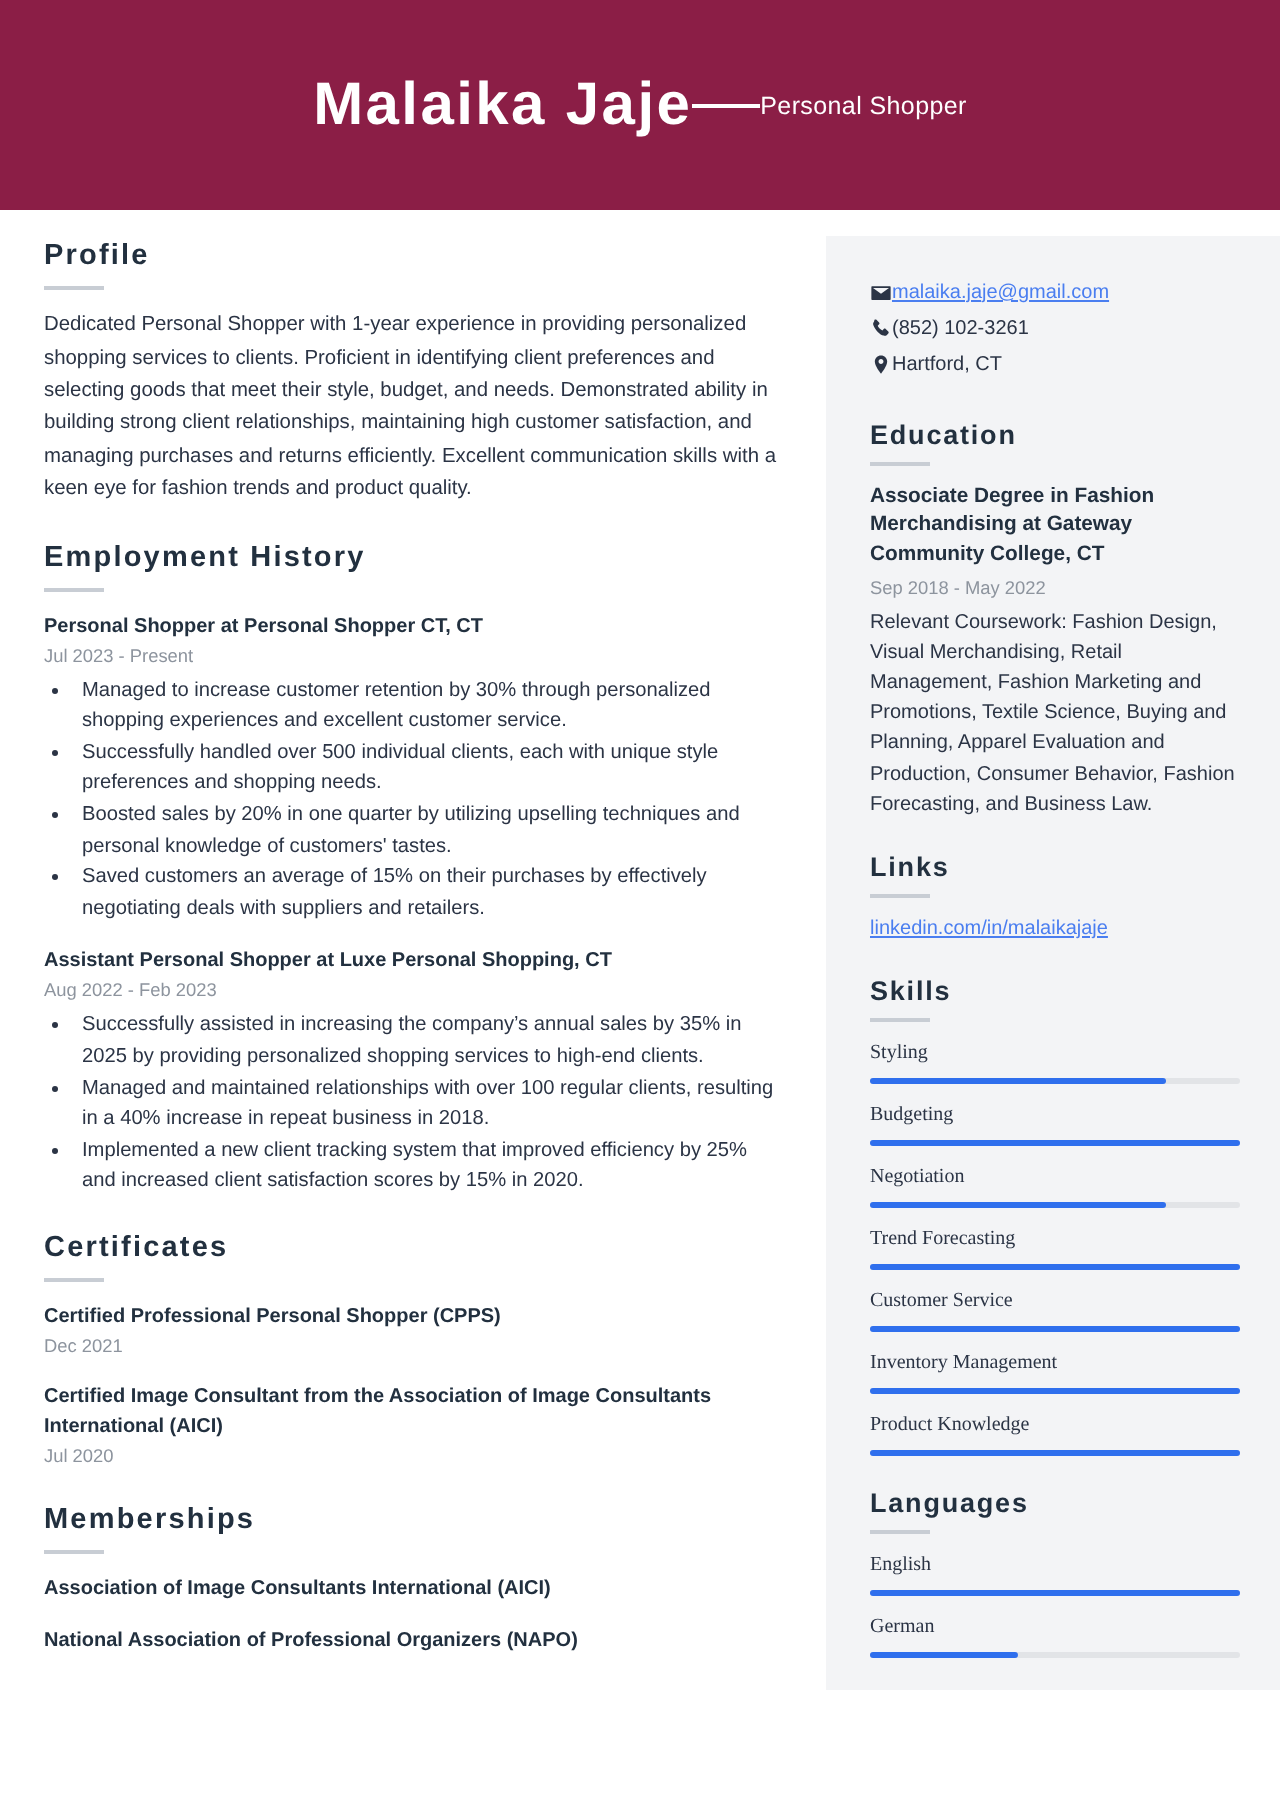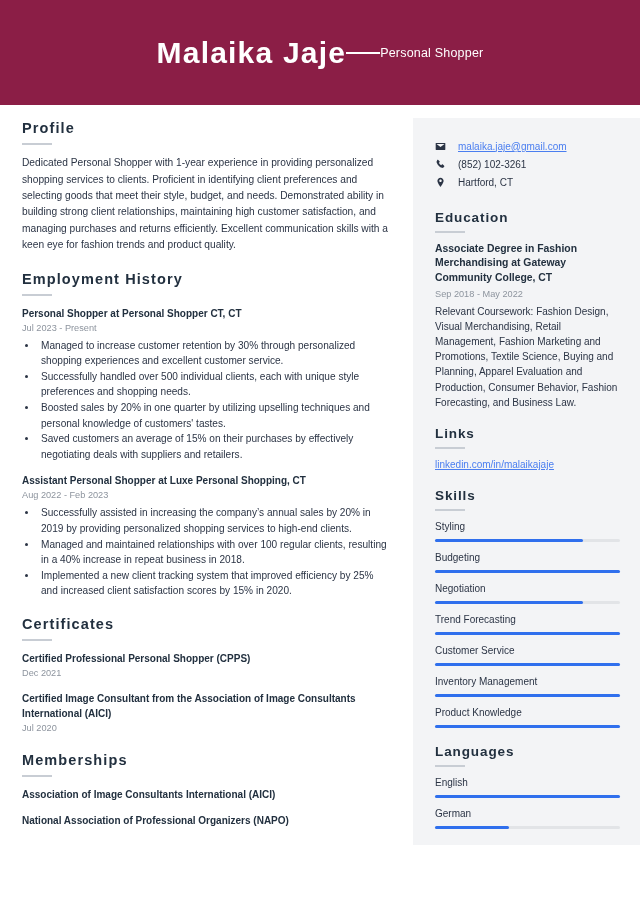--- a/index.html
+++ b/index.html
@@ -51,33 +51,33 @@
   .etitle { font-size: 10px; font-weight: 700; line-height: 15px; color: #22303f; }
   .edate { font-size: 9.2px; color: #8d949e; margin-top: 1px; line-height: 13px; }
   ul.bullets { margin: 3px 0 0 16px; }
   ul.bullets li {
     font-size: 10.1px; line-height: 15.6px; color: #2b3445;
     margin-bottom: 0px; padding-left: 3px;
   }
 
   
   .contact { margin-bottom: 20px; }
-  .crow { display: flex; align-items: center; gap: 12px; margin-bottom: 4px; }
+  .crow { display: flex; align-items: center; gap: 0; margin-bottom: 4px; }
   .crow .ic { width: 11px; display: flex; justify-content: center; flex: none; }
   .crow .ic svg { fill: #2b3445; display: block; }
   .ctext { font-size: 10px; color: #2b3445; line-height: 14px; }
   a.link { color: #4a7ef0; text-decoration: underline; font-size: 10px; line-height: 14px; }
 
   
   .setitle { font-size: 10.4px; font-weight: 700; line-height: 14.6px; color: #22303f; }
   .sedate { font-size: 9.2px; color: #8d949e; margin-top: 2px; line-height: 13px; }
   .sedesc { font-size: 10px; line-height: 15.2px; color: #2b3445; margin-top: 3px; }
 
   
-  .baritem { margin-bottom: 9px; }
+  .baritem { margin-bottom: 9px; font-family: Liberation Serif, serif; }
   .barlabel { font-size: 10px; color: #2b3445; line-height: 14px; margin-bottom: 5px; }
   .track { height: 3px; background: #e2e4e7; border-radius: 2px; width: 100%; }
   .fill { height: 3px; background: #2f6fed; border-radius: 2px; }
 </style>
 </head>
 <body>
 
 <div class="page">
 
   <div class="header">
@@ -107,21 +107,21 @@
                 <li>Managed to increase customer retention by 30% through personalized shopping experiences and excellent customer service.</li>
                 <li>Successfully handled over 500 individual clients, each with unique style preferences and shopping needs.</li>
                 <li>Boosted sales by 20% in one quarter by utilizing upselling techniques and personal knowledge of customers' tastes.</li>
                 <li>Saved customers an average of 15% on their purchases by effectively negotiating deals with suppliers and retailers.</li>
               </ul>
             </div>
             <div class="entry">
               <div class="etitle">Assistant Personal Shopper at Luxe Personal Shopping, CT</div>
               <div class="edate">Aug 2022 - Feb 2023</div>
               <ul class="bullets">
-                <li>Successfully assisted in increasing the company’s annual sales by 20% in 2019 by providing personalized shopping services to high-end clients.</li>
+                <li>Successfully assisted in increasing the company’s annual sales by 35% in 2025 by providing personalized shopping services to high-end clients.</li>
                 <li>Managed and maintained relationships with over 100 regular clients, resulting in a 40% increase in repeat business in 2018.</li>
                 <li>Implemented a new client tracking system that improved efficiency by 25% and increased client satisfaction scores by 15% in 2020.</li>
               </ul>
             </div>
           </div>
       </div>
 
       <div class="block">
         <h2 class="sec">Certificates</h2>
         <div class="uline"></div>

